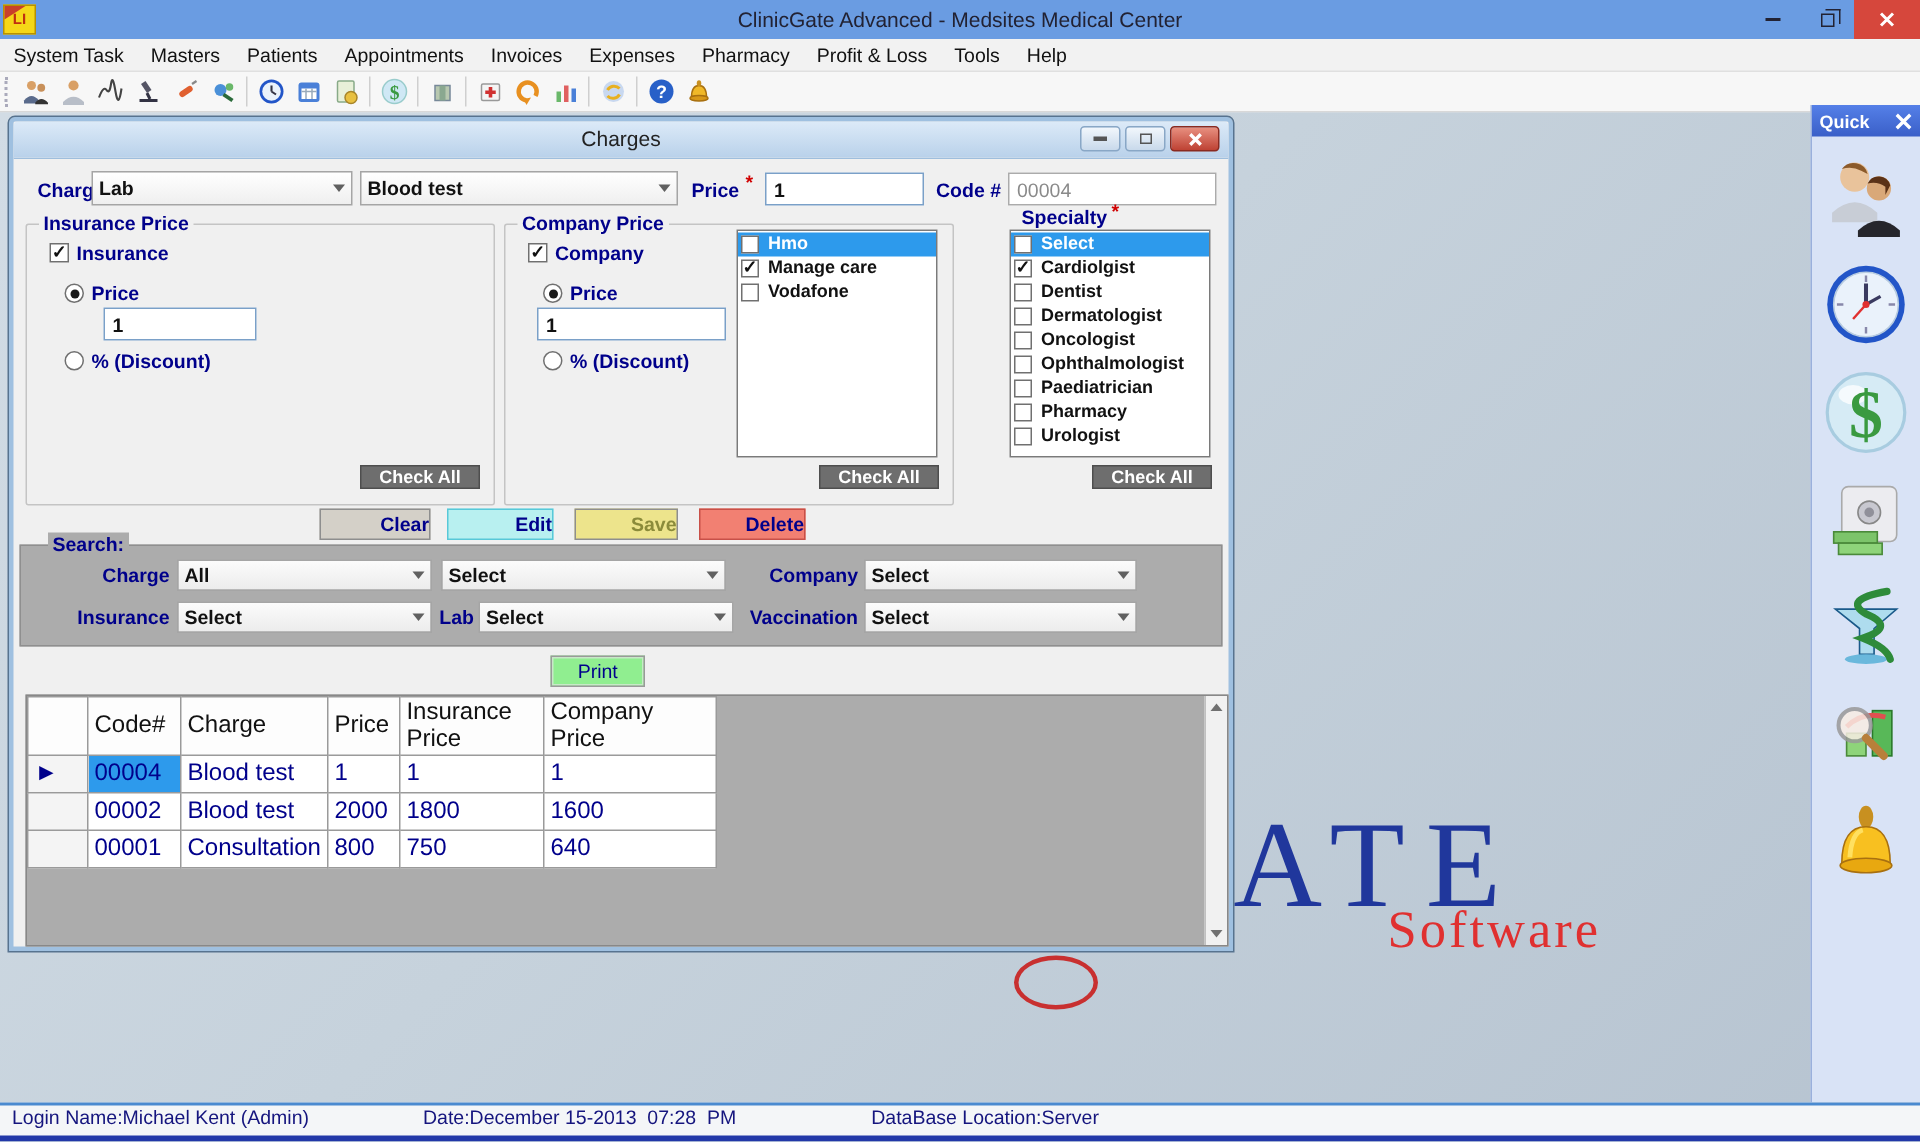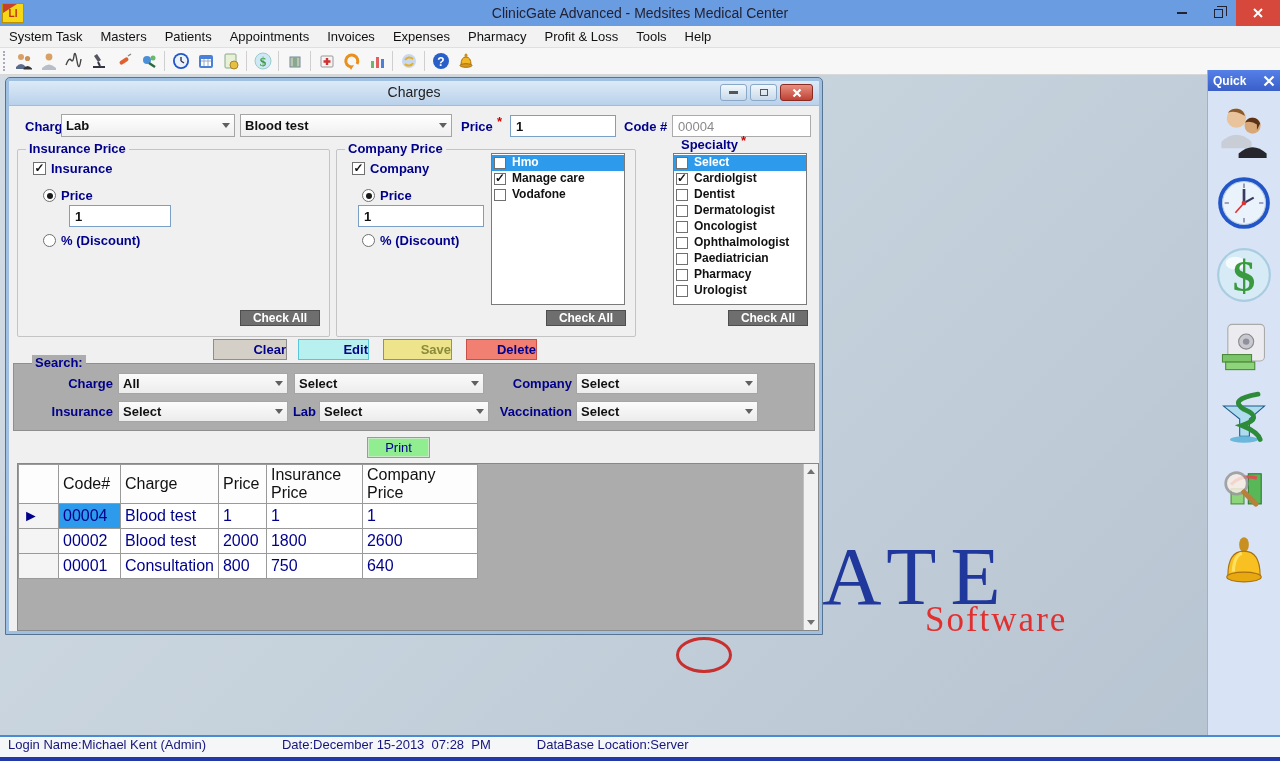--- a/index.html
+++ b/index.html
@@ -100,21 +100,21 @@
   .quick-header { height:21px; background:linear-gradient(#5580E8,#3A5FC8); display:flex; align-items:center; justify-content:space-between; padding:0 5px; }
   .quick-title { color:#fff; font-size:12px; font-weight:bold; }
   .quick-icons { display:flex; flex-direction:column; align-items:center; padding-top:12px; gap:16px; }
   .q-icon { width:56px; height:56px; display:flex; align-items:center; justify-content:center; }
 
   
   .statusbar { position:absolute; left:0; top:735px; width:1280px; height:26px; background:#F4F6F8; border-top:2px solid #4A8AD0; border-bottom:4px solid #2238A8; display:flex; align-items:flex-start; }
   .status-item { font-size:13px; color:#15157E; white-space:pre; }
   .st-login { margin-left:8px; }
   .st-date { margin-left:76px; }
-  .st-db { margin-left:46px; }
+  .st-db { margin-left:90px; }
 </style>
 </head>
 <body>
 
 <div class="screen">
 
   <div class="titlebar">
     <div class="app-icon">
         <span style="position:relative;z-index:1">LI</span>
       </div>
@@ -464,21 +464,21 @@
           <td>1</td>
           <td>1</td>
           <td>1</td>
         </tr>
         <tr>
           <td class="rowsel"></td>
           <td>00002</td>
           <td>Blood test</td>
           <td>2000</td>
           <td>1800</td>
-          <td>2600</td>
+          <td>1600</td>
         </tr>
         <tr>
           <td class="rowsel"></td>
           <td>00001</td>
           <td>Consultation</td>
           <td>800</td>
           <td>750</td>
           <td>640</td>
         </tr>
       </tbody>

